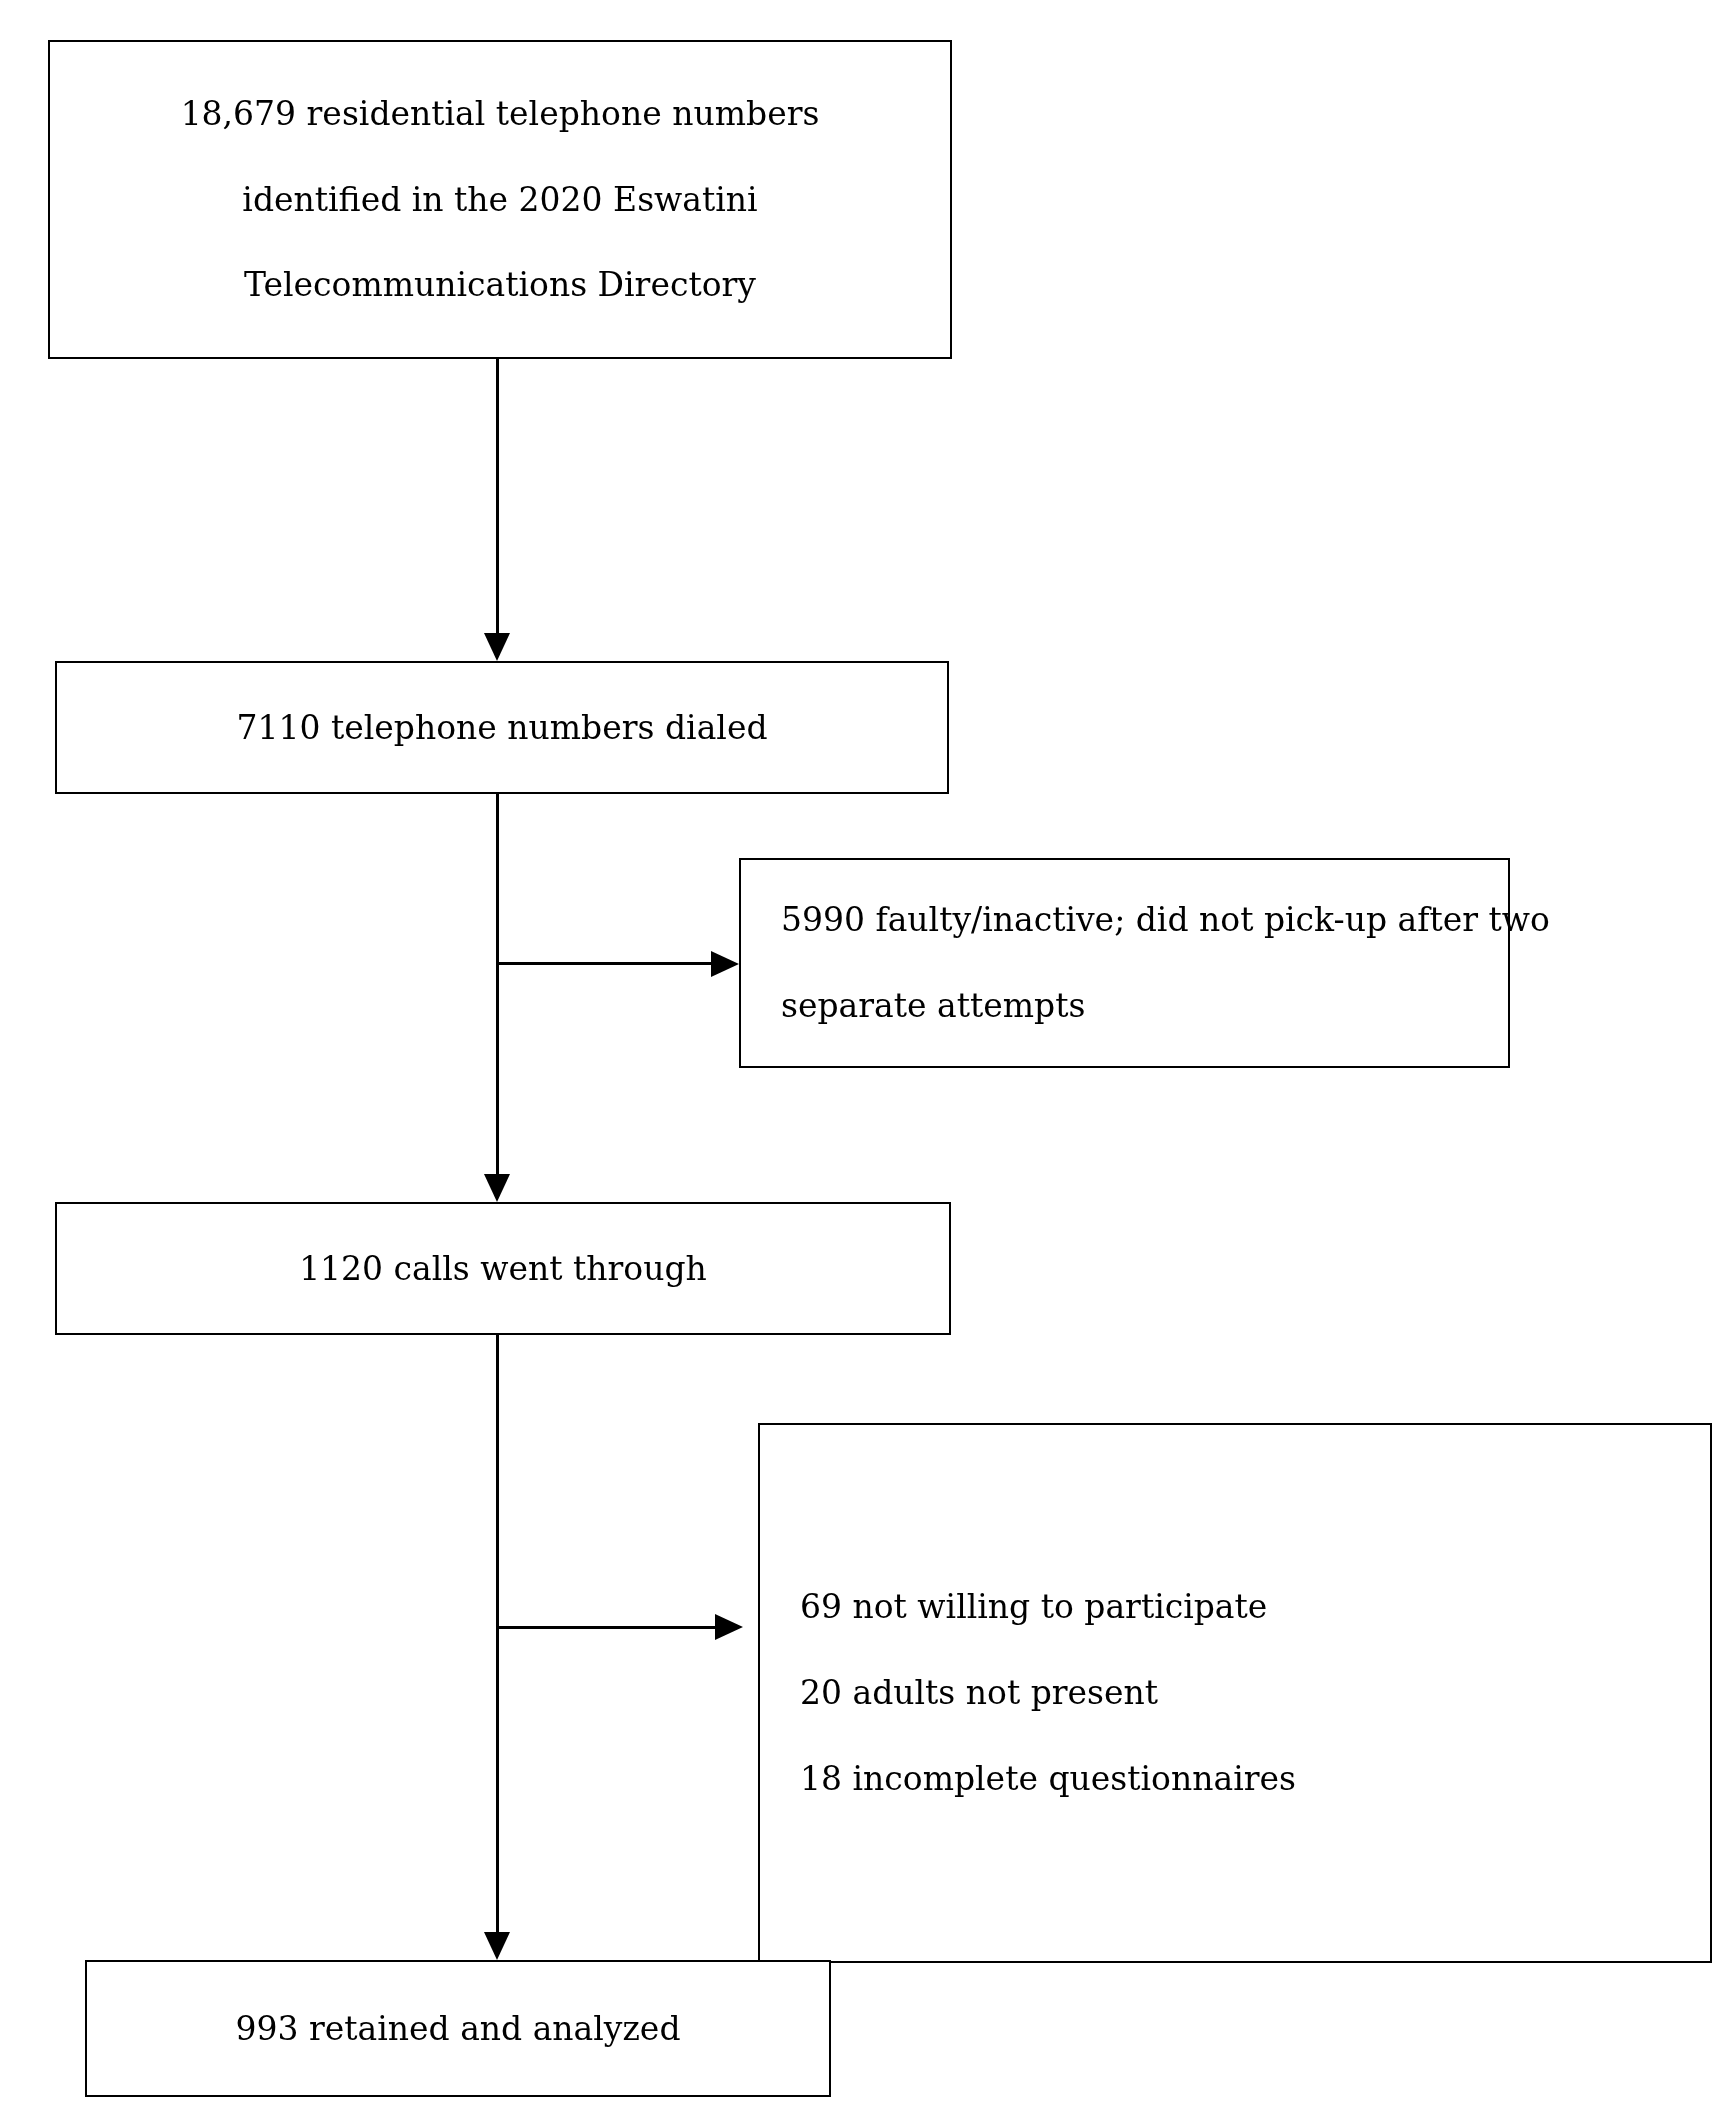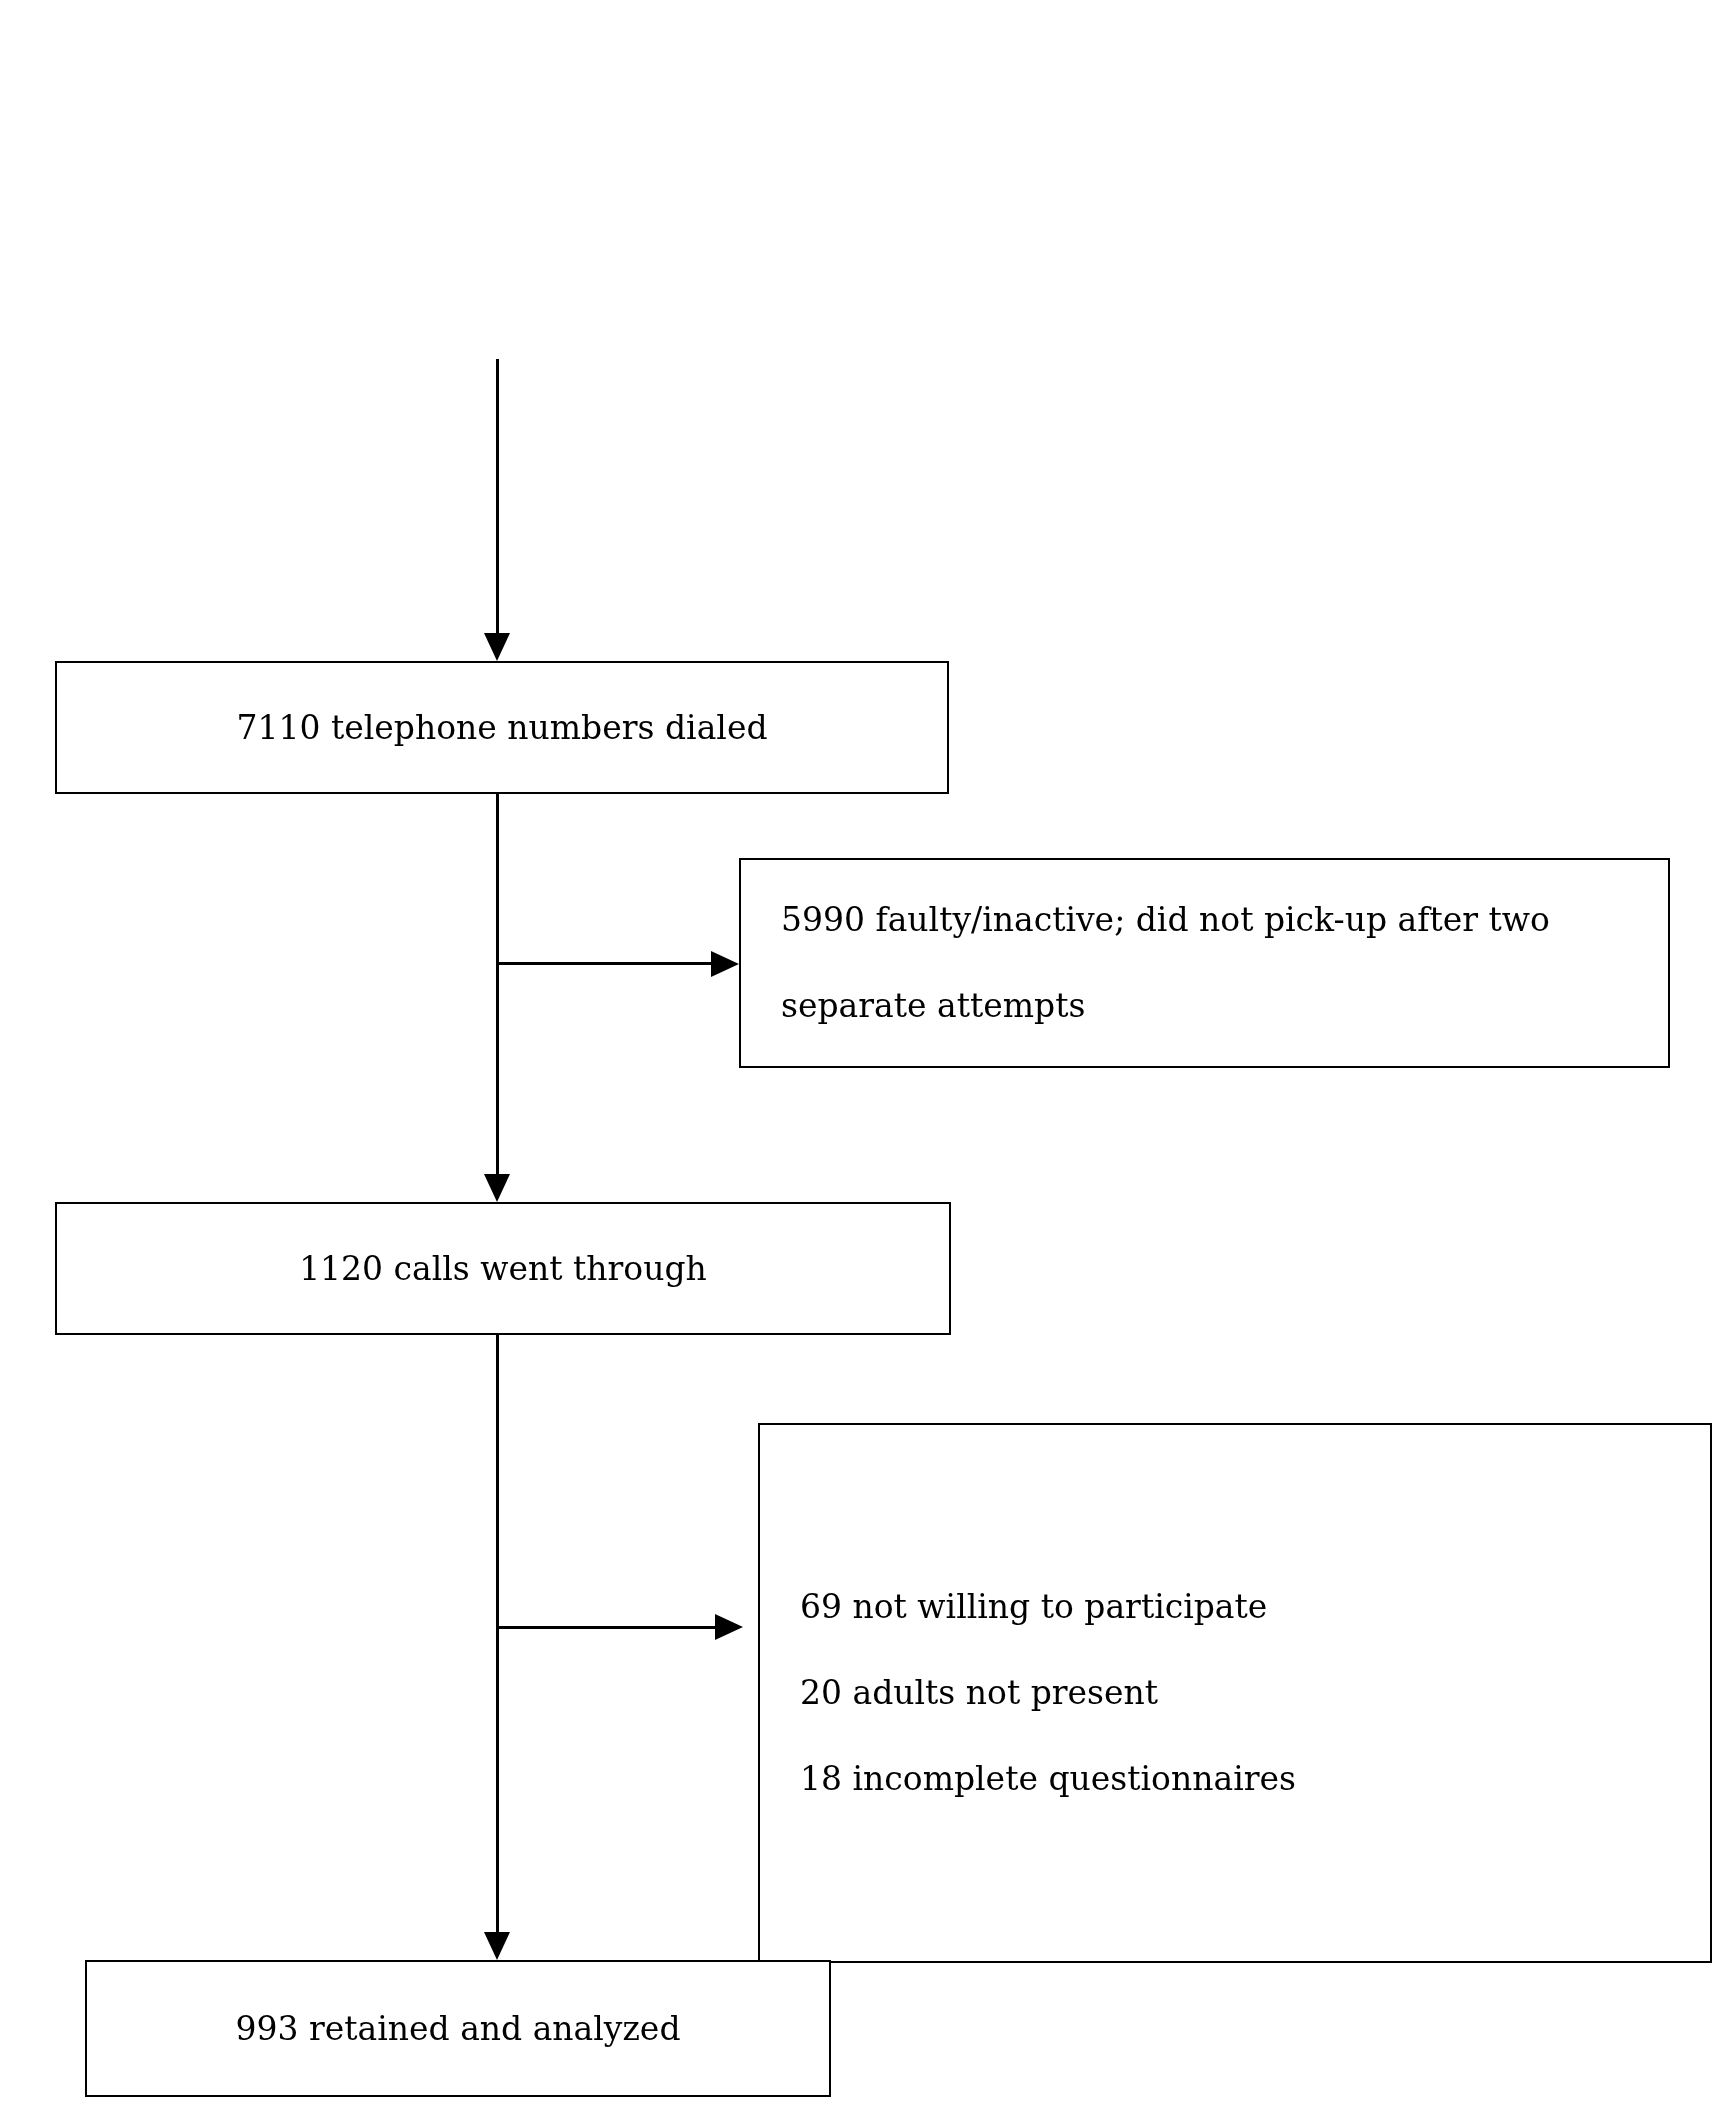--- a/index.html
+++ b/index.html
@@ -48,41 +48,46 @@
     border-top: 13px solid transparent;
     border-bottom: 13px solid transparent;
     border-left: 28px solid var(--border, #000000);
   }
 </style>
 </head>
 <body>
 
 <div class="canvas">
 
+  <div class="box center" style="left:48px; top:40px; width:904px; height:319px;">
+    <div class="line">18,679 residential telephone numbers</div>
+    <div class="line">identified in the 2020 Eswatini</div>
+    <div class="line">Telecommunications Directory</div>
+  </div>
 
   <div>
     <div class="vline" style="left:496px; top:359px; height:274px;"></div>
     <div class="arrowhead-down" style="left:484px; top:633px;"></div>
   </div>
 
   <div class="box center" style="left:55px; top:661px; width:894px; height:133px;">
     <div class="single">7110 telephone numbers dialed</div>
   </div>
 
   <div>
     <div class="vline" style="left:496px; top:794px; height:380px;"></div>
     <div class="arrowhead-down" style="left:484px; top:1174px;"></div>
   </div>
 
   <div>
     <div class="hline" style="left:497px; top:962px; width:215px;"></div>
     <div class="arrowhead-right" style="left:711px; top:951px;"></div>
   </div>
 
-  <div class="box left" style="left:739px; top:858px; width:931px; height:210px;">
+  <div class="box left" style="left:739px; top:858px; width:771px; height:210px;">
     <div class="line">5990 faulty/inactive; did not pick-up after two</div>
     <div class="line">separate attempts</div>
   </div>
 
   <div class="box center" style="left:55px; top:1202px; width:896px; height:133px;">
     <div class="single">1120 calls went through</div>
   </div>
 
   <div>
     <div class="vline" style="left:496px; top:1335px; height:597px;"></div>

